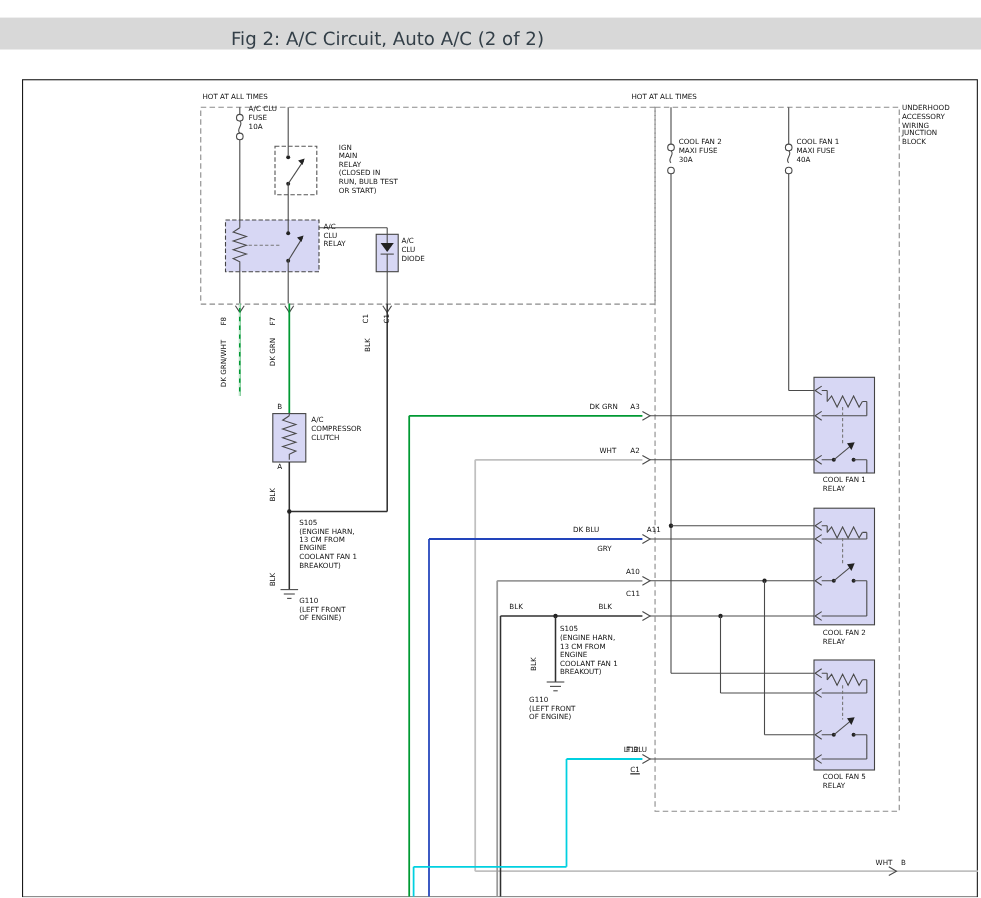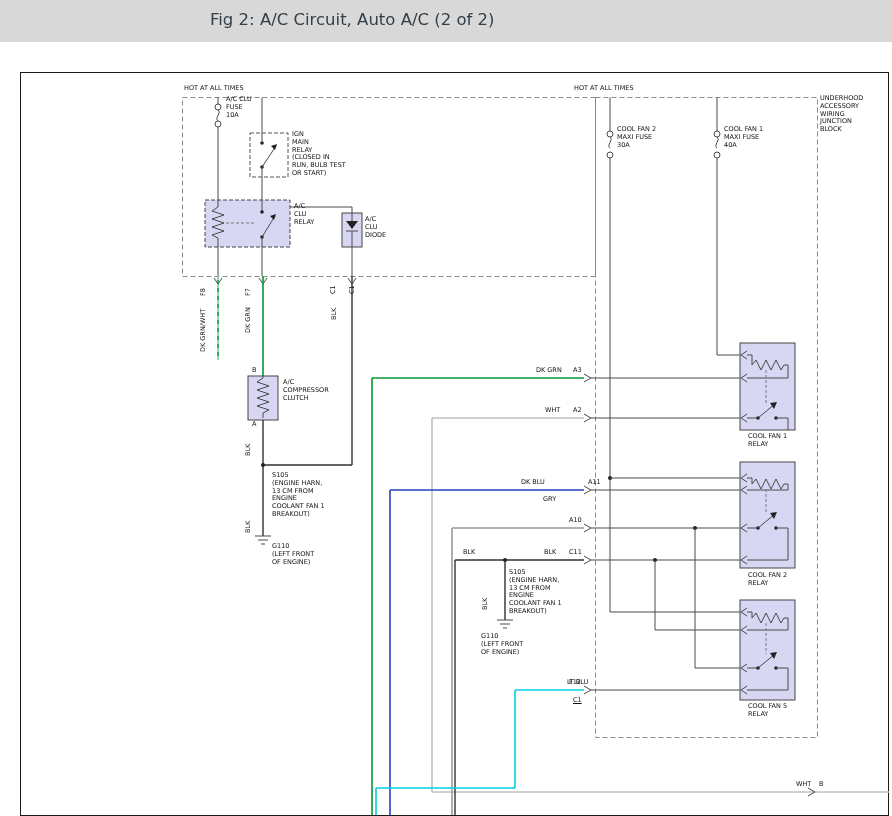--- a/index.html
+++ b/index.html
@@ -1,18 +1,18 @@
 <!DOCTYPE html>
 <html style="--hdr: #d8d8d8; --comp: #d7d7f4;"><head>
 <meta charset="utf-8">
 <style>
   *{margin:0;padding:0;box-sizing:border-box}
   html,body{width:892px;height:816px;background:#fff;font-family:"DejaVu Sans",sans-serif}
   .page{position:relative;width:892px;height:816px;overflow:hidden;background:#fff}
-  .header{position:absolute;left:0;top:0;width:892px;height:42px;background:var(--hdr,#d8d8d8)}
+  .header{position:absolute;left:0;top:16px;width:892px;height:29px;background:var(--hdr,#d8d8d8)}
   .title{position:absolute;left:210px;top:10px;font-size:16.5px;color:#333f48;white-space:pre}
   svg{position:absolute;left:0;top:0}
   .lbl{position:absolute;font-size:6.5px;line-height:1.2;color:#111;white-space:pre}
   .vlbl{height:8px;line-height:8px;white-space:nowrap;transform:rotate(-90deg);transform-origin:left bottom}
   .ul{text-decoration:underline}
   
   .s{stroke:#4a4a4a;stroke-width:1;fill:none}
   .dashbox{stroke:#8a8a8a;stroke-width:1;fill:none;stroke-dasharray:5 3}
   .mech{stroke:#777;stroke-width:1;fill:none;stroke-dasharray:3 2}
   .comp{fill:var(--comp,#d7d7f4);stroke:#444;stroke-width:1}
@@ -257,21 +257,21 @@
   <div class="lbl" style="left:184px;top:85px">HOT AT ALL TIMES</div>
   <div class="lbl" style="left:574px;top:85px">HOT AT ALL TIMES</div>
   <div class="lbl" style="left:820px;top:95px">UNDERHOOD
 ACCESSORY
 WIRING
 JUNCTION
 BLOCK</div>
   <div class="lbl" style="left:226px;top:96px">A/C CLU
 FUSE
 10A</div>
-  <div class="lbl" style="left:292px;top:131px">IGN
+  <div class="lbl" style="left:308px;top:131px">IGN
 MAIN
 RELAY
 (CLOSED IN
 RUN, BULB TEST
 OR START)</div>
   <div class="lbl" style="left:294px;top:203px">A/C
 CLU
 RELAY</div>
   <div class="lbl" style="left:365px;top:216px">A/C
 CLU
@@ -311,21 +311,21 @@
   <div class="lbl" style="left:536px;top:367px">DK GRN</div>
   <div class="lbl" style="left:573px;top:367px">A3</div>
   <div class="lbl" style="left:545px;top:407px">WHT</div>
   <div class="lbl" style="left:573px;top:407px">A2</div>
   <div class="lbl" style="left:521px;top:479px">DK BLU</div>
   <div class="lbl" style="left:588px;top:479px">A11</div>
   <div class="lbl" style="left:543px;top:496px">GRY</div>
   <div class="lbl" style="left:569px;top:517px">A10</div>
   <div class="lbl" style="left:463px;top:549px">BLK</div>
   <div class="lbl" style="left:544px;top:549px">BLK</div>
-  <div class="lbl" style="left:569px;top:549px">C11</div>
+  <div class="lbl" style="left:569px;top:537px">C11</div>
   <div class="lbl" style="left:509px;top:569px">S105
 (ENGINE HARN,
 13 CM FROM
 ENGINE
 COOLANT FAN 1
 BREAKOUT)</div>
   <div class="lbl vlbl" style="left:489px;top:602px">BLK</div>
   <div class="lbl" style="left:481px;top:633px">G110
 (LEFT FRONT
 OF ENGINE)</div>

